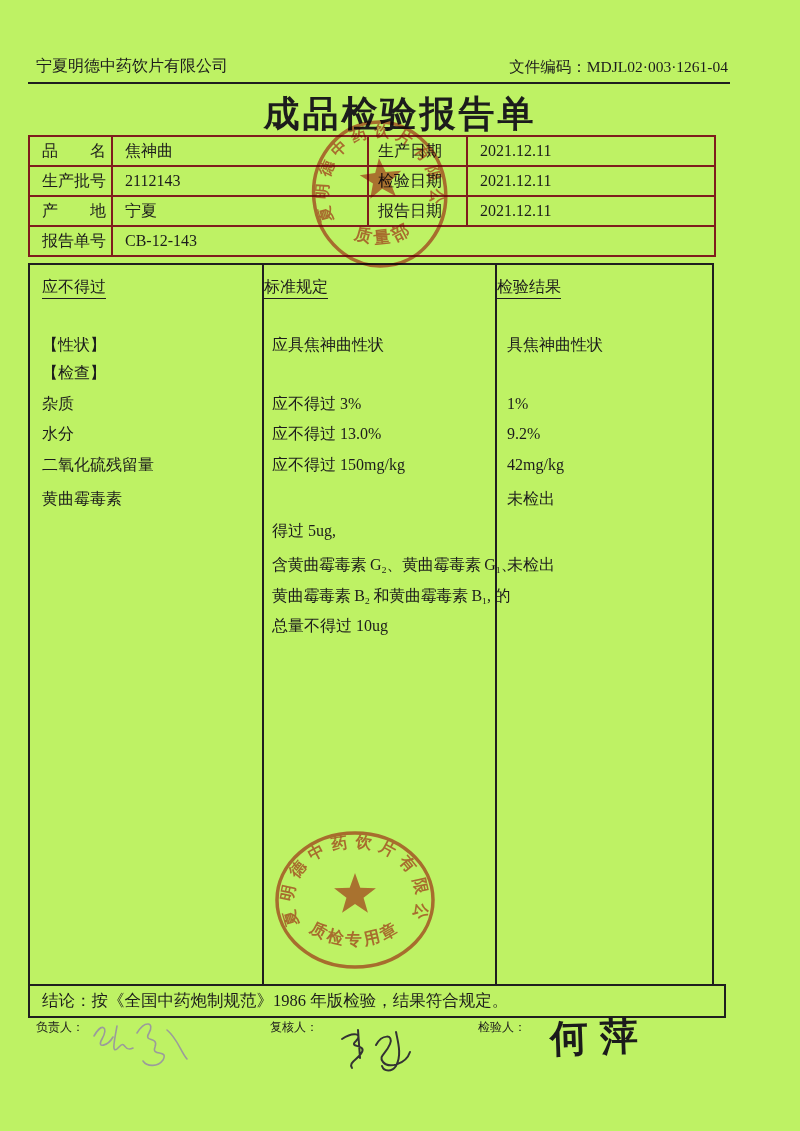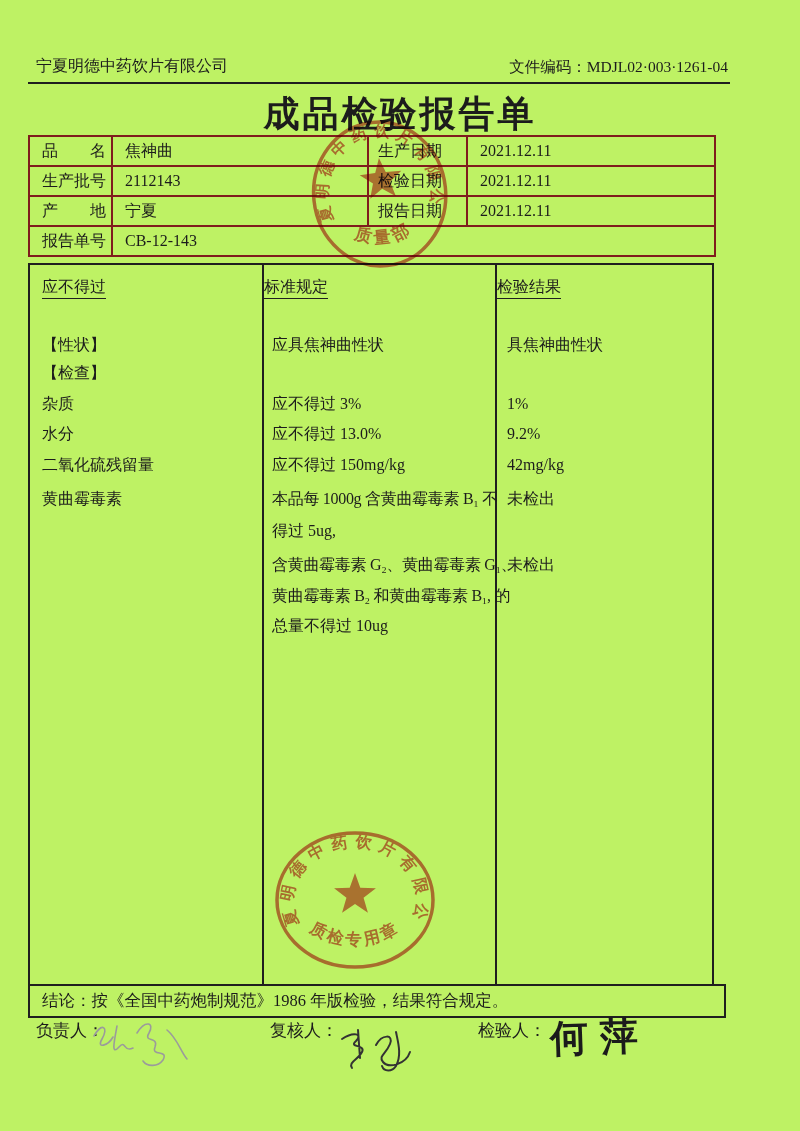--- a/index.html
+++ b/index.html
@@ -19,21 +19,21 @@
   table.info td.dl { padding-left:9px; }
 
   .insp { position:absolute; left:28px; top:263px; width:682px; height:719px; border:2px solid #1f1f1f; }
   .vline { position:absolute; top:0; width:2px; height:100%; background:#1f1f1f; }
   .cell { position:absolute; font-size:16px; line-height:20px; white-space:nowrap; }
   .cell.ctr { text-align:left; }
   .u { border-bottom:1.5px solid #1f1f1f; padding-bottom:3px; }
 
   .concl { position:absolute; left:28px; top:984px; width:682px; height:30px; border:2px solid #1f1f1f;
            font-size:16.5px; line-height:30px; padding-left:12px; }
-  .sig-label { font-size:17px; top:1019px; }
+  .sig-label { font-size:12px; top:1019px; }
   .sig-name { left:550px; top:1012px; font-size:38px; font-weight:600; letter-spacing:12px;
               transform:rotate(-2deg); color:#1b1b1b; }
 
   .stamp { position:absolute; mix-blend-mode:multiply; opacity:.88; }
   .stamp svg text { font-family:"Liberation Serif","DejaVu Serif",serif; font-weight:600; }
   .rot { transform:rotate(-6deg); }
 </style>
 </head>
 <body>
 
@@ -89,21 +89,20 @@
     <div class="cell" style="left:12px;top:98px">【检查】</div>
     <div class="cell" style="left:12px;top:129px">杂质</div>
     <div class="cell" style="left:12px;top:159px">水分</div>
     <div class="cell" style="left:12px;top:190px">二氧化硫残留量</div>
     <div class="cell" style="left:12px;top:224px">黄曲霉毒素</div>
 
     <div class="cell" style="left:242px;top:70px">应具焦神曲性状</div>
     <div class="cell" style="left:242px;top:129px">应不得过 3%</div>
     <div class="cell" style="left:242px;top:159px">应不得过 13.0%</div>
     <div class="cell" style="left:242px;top:190px">应不得过 150mg/kg</div>
-    <div class="cell" style="left:242px;top:224px;letter-spacing:-0.3px">本品每 1000g 含黄曲霉毒素 B₁ 不</div>
     <div class="cell" style="left:242px;top:256px">得过 5ug,</div>
     <div class="cell" style="left:242px;top:290px;letter-spacing:-0.3px">含黄曲霉毒素 G₂、黄曲霉毒素 G₁、</div>
     <div class="cell" style="left:242px;top:321px;letter-spacing:-0.3px">黄曲霉毒素 B₂ 和黄曲霉毒素 B₁, 的</div>
     <div class="cell" style="left:242px;top:351px">总量不得过  10ug</div>
 
     <div class="cell" style="left:477px;top:70px">具焦神曲性状</div>
     <div class="cell" style="left:477px;top:129px">1%</div>
     <div class="cell" style="left:477px;top:159px">9.2%</div>
     <div class="cell" style="left:477px;top:190px">42mg/kg</div>
     <div class="cell" style="left:477px;top:224px">未检出</div>

